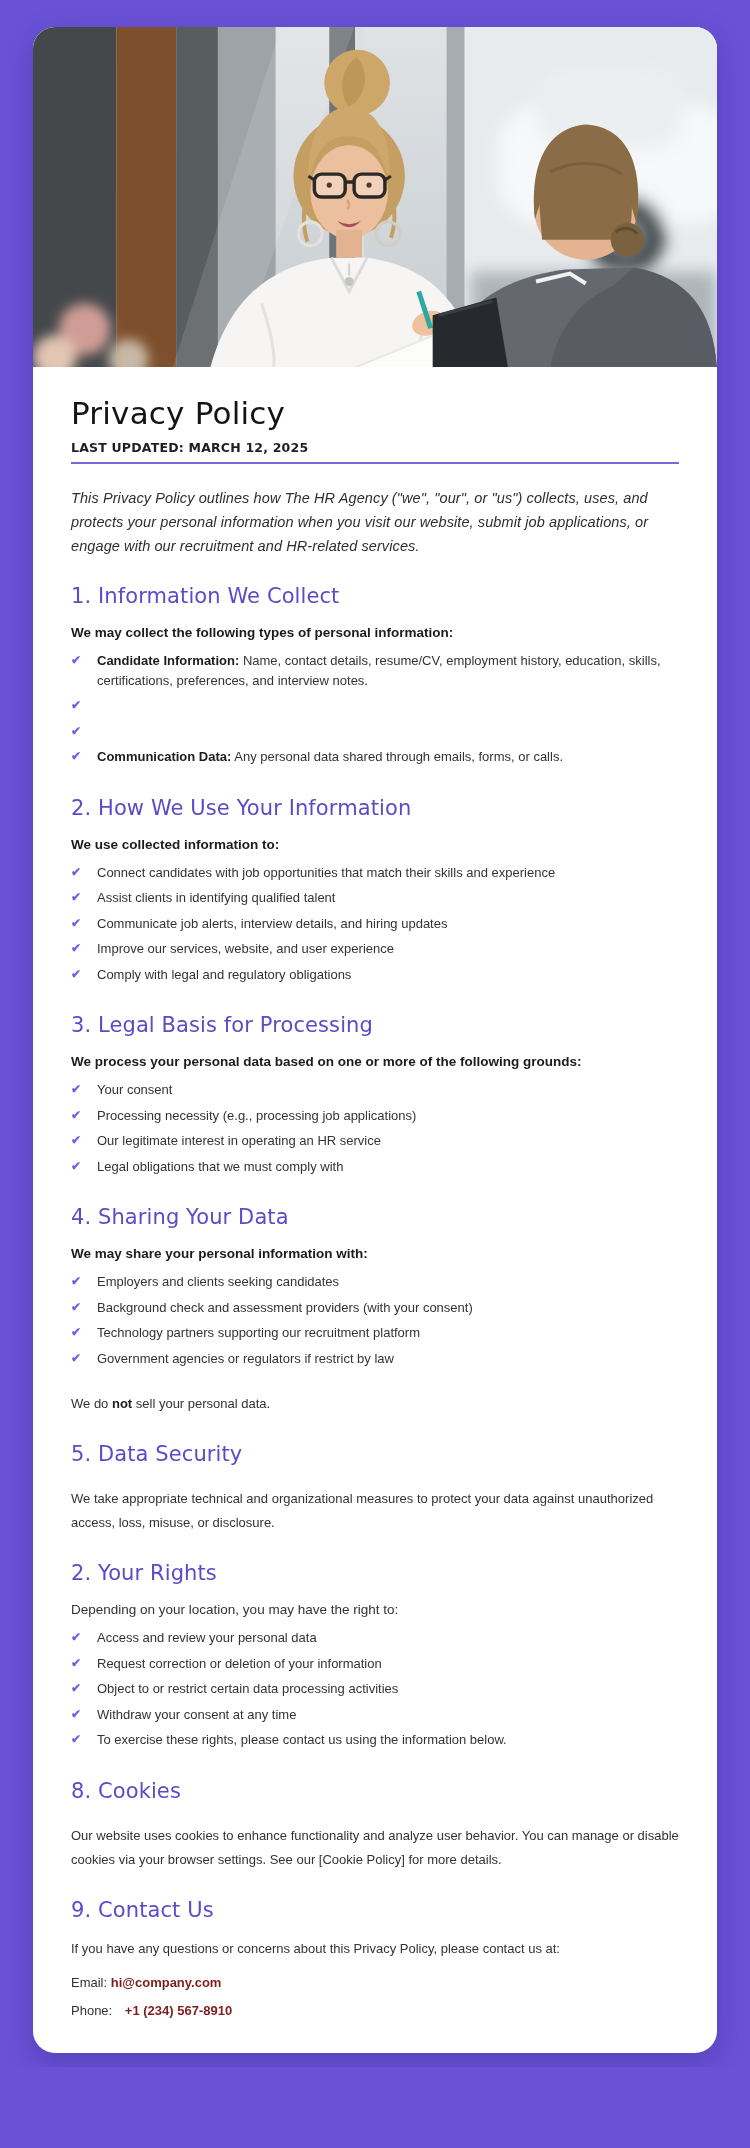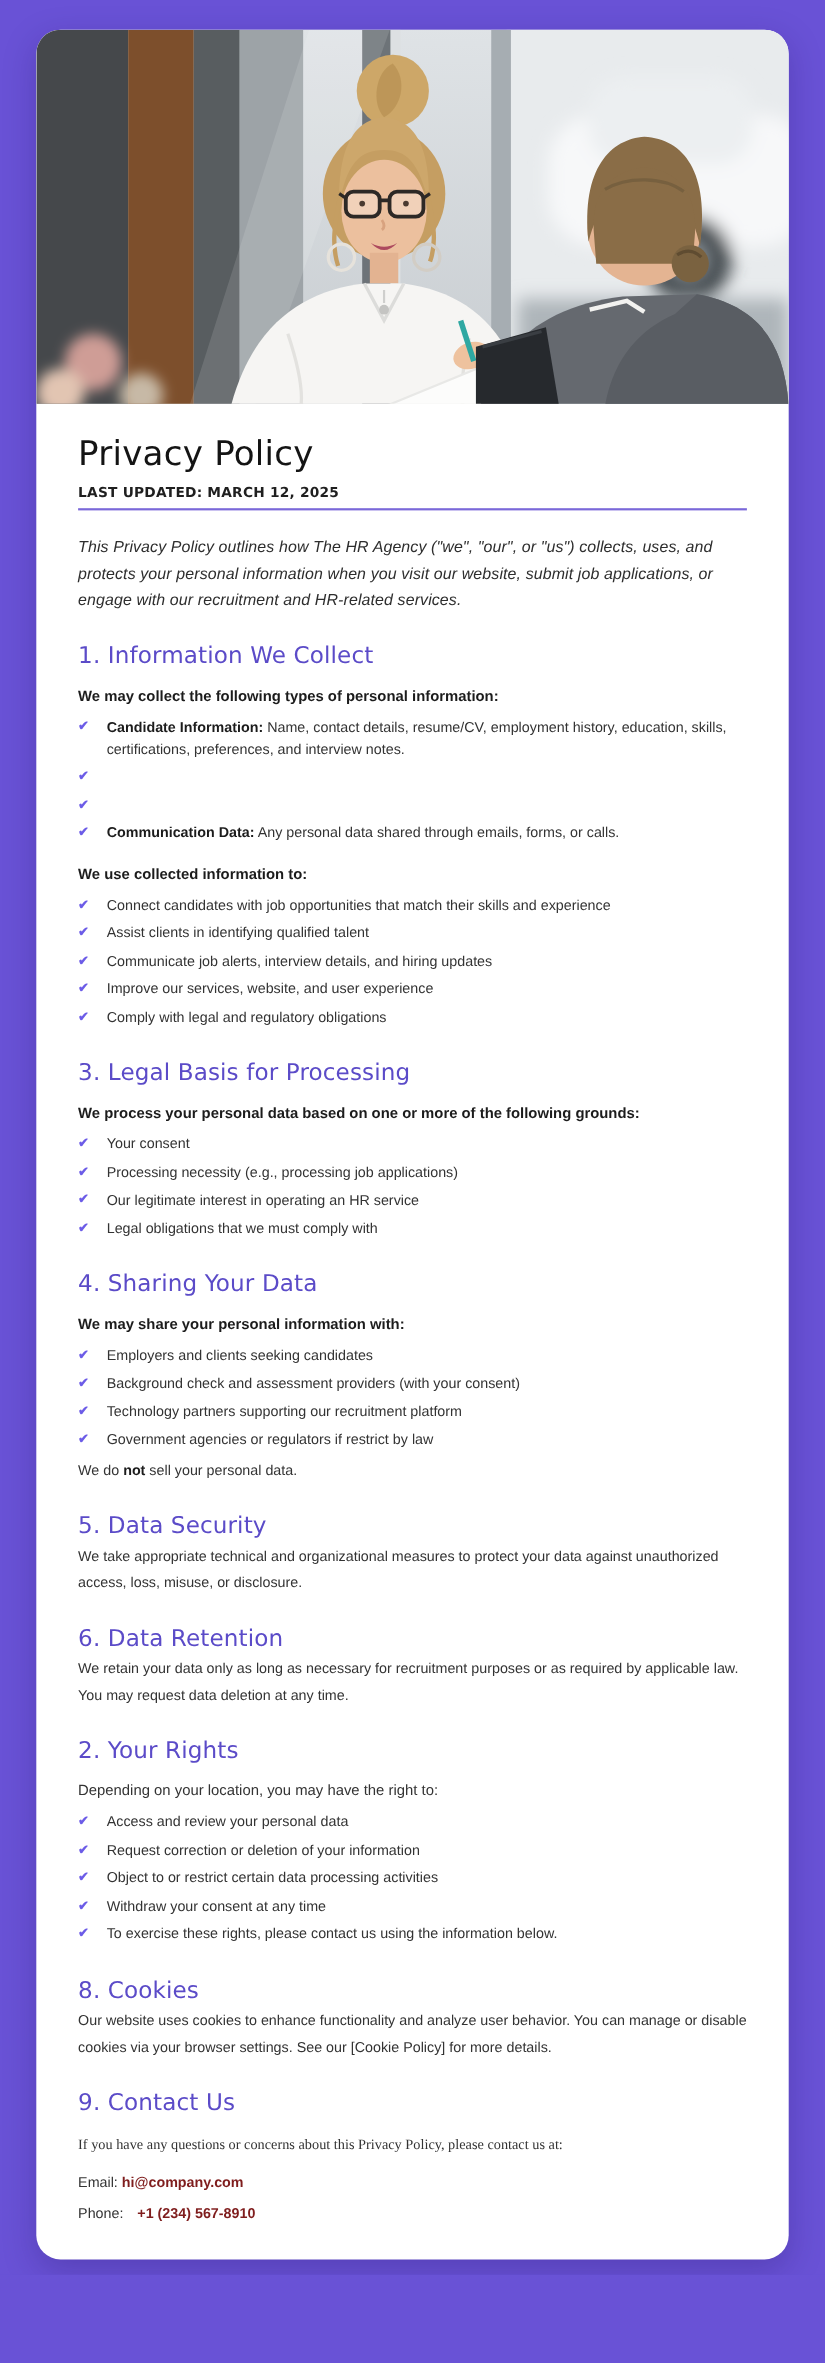--- a/index.html
+++ b/index.html
@@ -36,23 +36,23 @@
   p.lead { font-size:13.5px; font-weight:700; color:#1c1c1c; margin:17px 0 0; }
   p.lead.plain { font-weight:400; color:#333; }
 
   ul.checks { list-style:none; margin:8px 0 0; padding:0; }
   ul.checks li {
     display:flex; align-items:flex-start; gap:12px;
     padding:3px 0; font-size:13px; color:#333; line-height:1.5;
   }
   .check { color:#6C5CE7; font-size:12px; line-height:1.62; flex:0 0 14px; font-weight:700; }
 
-  p.para { font-size:13px; color:#333; line-height:1.85; margin:4px 0 0; }
+  p.para { font-size:13px; color:#333; line-height:1.85; margin:21px 0 0; }
   section.tight p.para { margin:4px 0 0; }
-  section.tight p.para:first-of-type { margin:15px 0 10px;font-family:Liberation Serif, serif; }
+  section.tight p.para:first-of-type { margin:15px 0 10px; }
 
   .b { font-weight:700; color:#1c1c1c; }
   a.link { color:#7f1d1d; font-weight:700; text-decoration:none; cursor:pointer; }
   a.link.gap { margin-left:9px; }
 </style>
 </head>
 <body>
 
 <main class="card">
 
@@ -160,20 +160,21 @@
               <span class="check">✔</span>
             </li>
             <li>
               <span class="check">✔</span>
               <span><span class="b">Communication Data:</span><span> Any personal data shared through emails, forms, or calls.</span></span>
             </li>
           </ul>
         </section>
 
   <section>
+    <h2>2. How We Use Your Information</h2>
   <p class="lead">We use collected information to:</p>
           <ul class="checks">
             <li>
               <span class="check">✔</span>
               <span><span>Connect candidates with job opportunities that match their skills and experience</span></span>
             </li>
             <li>
               <span class="check">✔</span>
               <span><span>Assist clients in identifying qualified talent</span></span>
             </li>
@@ -237,24 +238,20 @@
             </li>
           </ul>
           <p class="para"><span>We do </span><span class="b">not</span><span> sell your personal data.</span></p>
         </section>
 
   <section>
     <h2>5. Data Security</h2>
   <p class="para"><span>We take appropriate technical and organizational measures to protect your data against unauthorized access, loss, misuse, or disclosure.</span></p>
         </section>
 
-  <section>
-    <h2>6. Data Retention</h2>
-  <p class="para"><span>We retain your data only as long as necessary for recruitment purposes or as required by applicable law. You may request data deletion at any time.</span></p>
-        </section>
 
   <section>
     <h2>2. Your Rights</h2>
   <p class="lead plain">Depending on your location, you may have the right to:</p>
           <ul class="checks">
             <li>
               <span class="check">✔</span>
               <span><span>Access and review your personal data</span></span>
             </li>
             <li>

